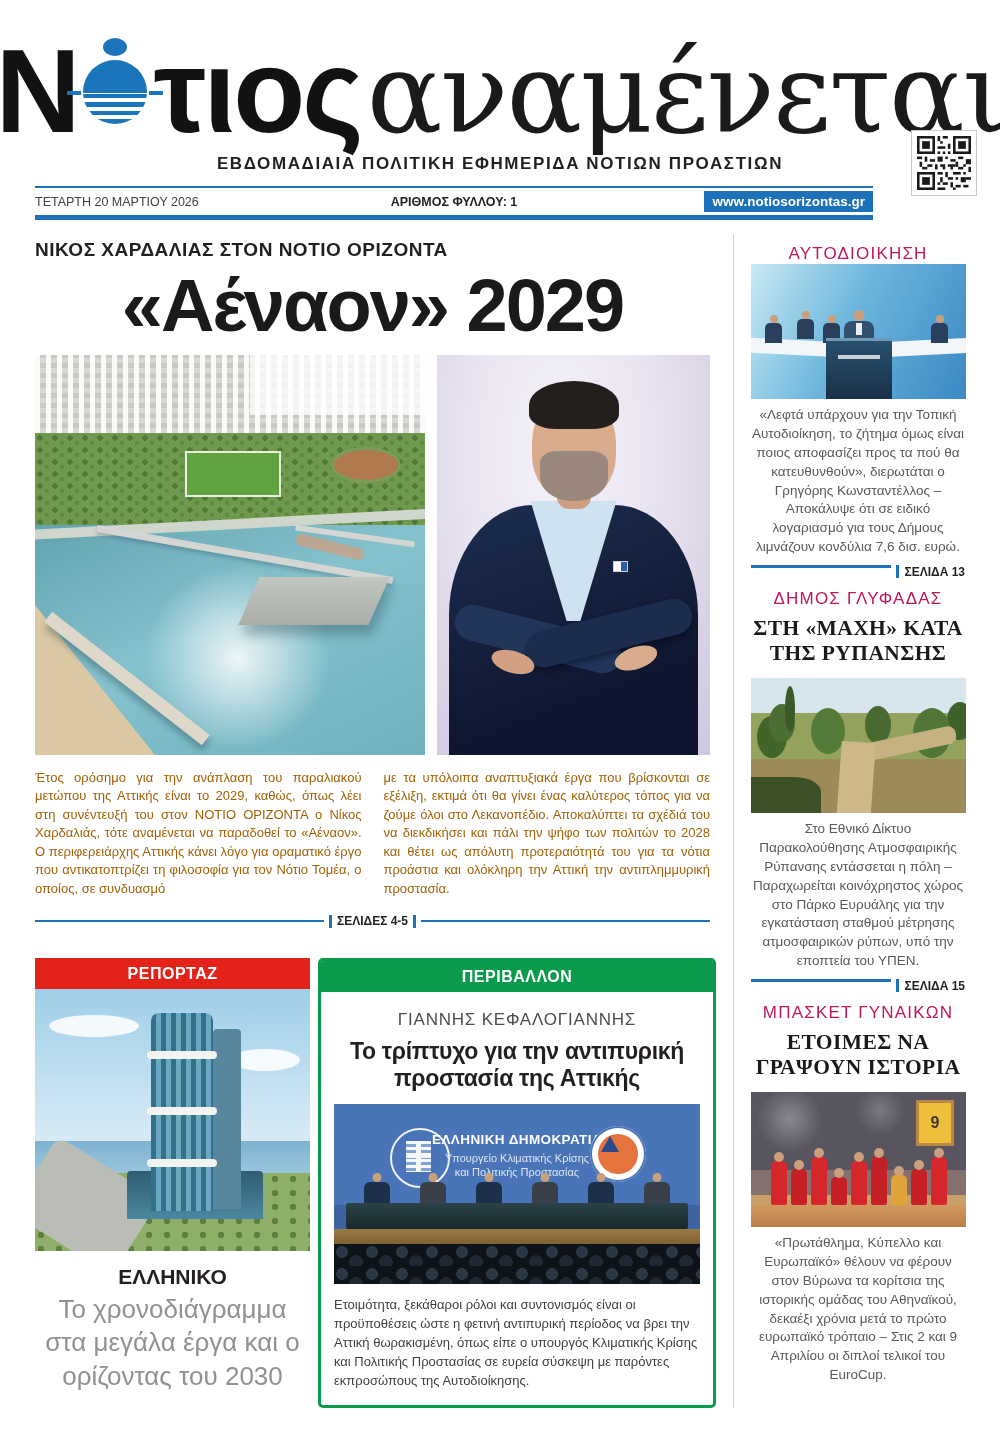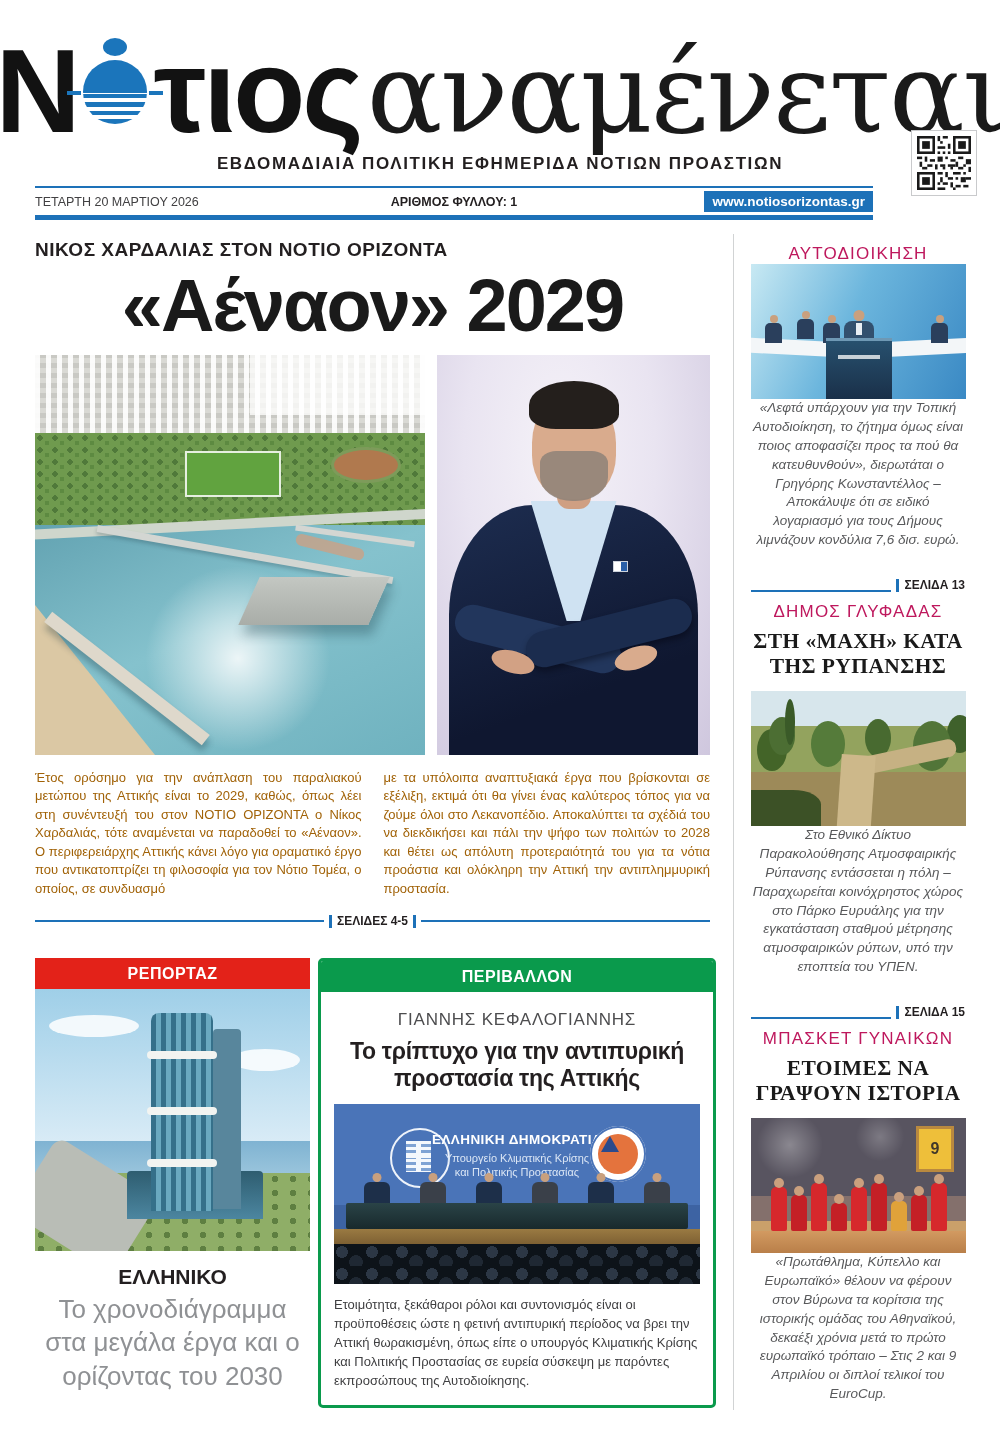--- a/index.html
+++ b/index.html
@@ -140,22 +140,22 @@
   .c2-floor{position:absolute;left:0;right:0;top:125px;height:16px;background:linear-gradient(#9a7a42,#7c5f32);}
   .c2-aud{position:absolute;left:0;right:0;bottom:0;height:40px;background-color:#0d1319;
     background-image:radial-gradient(circle 6px at 8px 8px,#2c3745 95%,rgba(0,0,0,0)),
       radial-gradient(circle 7px at 22px 18px,#1f2833 95%,rgba(0,0,0,0));background-size:30px 22px;}
 
   
   .sb-article{margin-bottom:6px;}
   .sb-kicker{text-align:center;font-size:17px;color:#be185d;letter-spacing:1.2px;margin-top:10px;}
   .sb-headline{font-family:"Liberation Serif",serif;font-weight:700;text-align:center;font-size:21.5px;line-height:1.16;margin:7px 0 12px;color:#1a1a1a;letter-spacing:.4px;}
   .sb-photo{position:relative;width:215px;height:135px;overflow:hidden;margin:0 auto;}
-  .sb-quote{font-style:italic;font-size:13.5px;line-height:1.4;color:#58595b;text-align:center;margin-top:0;}
-  .sb-ptag{display:flex;align-items:flex-end;margin-top:28px;}
+  .sb-quote{font-size:13.5px;line-height:1.4;color:#58595b;text-align:center;margin-top:7px;}
+  .sb-ptag{display:flex;align-items:flex-start;margin-top:8px;}
 
   
   .conf1{background:linear-gradient(115deg,#c8e9f3,#6cb6dd 45%,#3a89c4);}
   .c1-desk{position:absolute;bottom:44px;height:15px;background:#f3f6f8;}
   .c1-deskL{left:0;width:88px;transform:skewY(3deg);}
   .c1-deskR{right:0;width:80px;transform:skewY(-3deg);}
   .c1-fig{position:absolute;width:17px;height:20px;border-radius:5px 5px 0 0;background:#2a3f5c;}
   .c1-fig::before{content:"";position:absolute;left:50%;top:-8px;transform:translateX(-50%);width:8px;height:8px;border-radius:50%;background:#c9a07e;}
   .c1-pod{position:absolute;left:50%;bottom:0;transform:translateX(-50%);width:66px;height:58px;background:linear-gradient(#27506e,#1a3049);border-top:3px solid #6e98b4;}
   .c1-pod::after{content:"";position:absolute;left:12px;top:14px;width:42px;height:4px;background:rgba(255,255,255,.75);}

